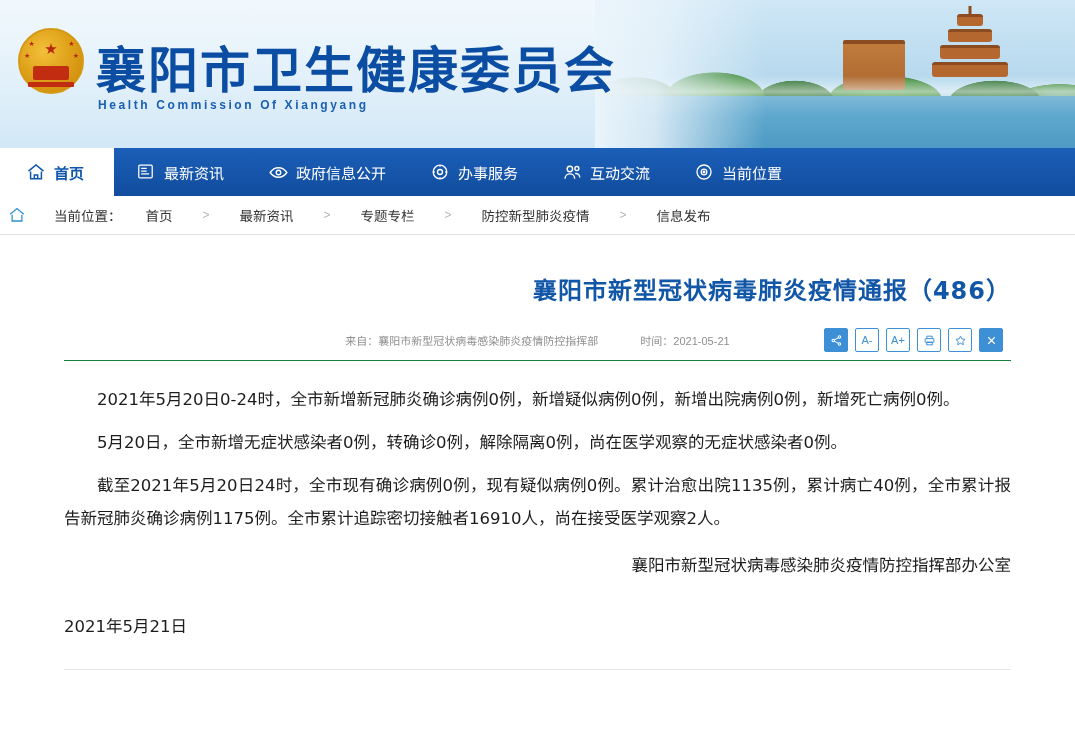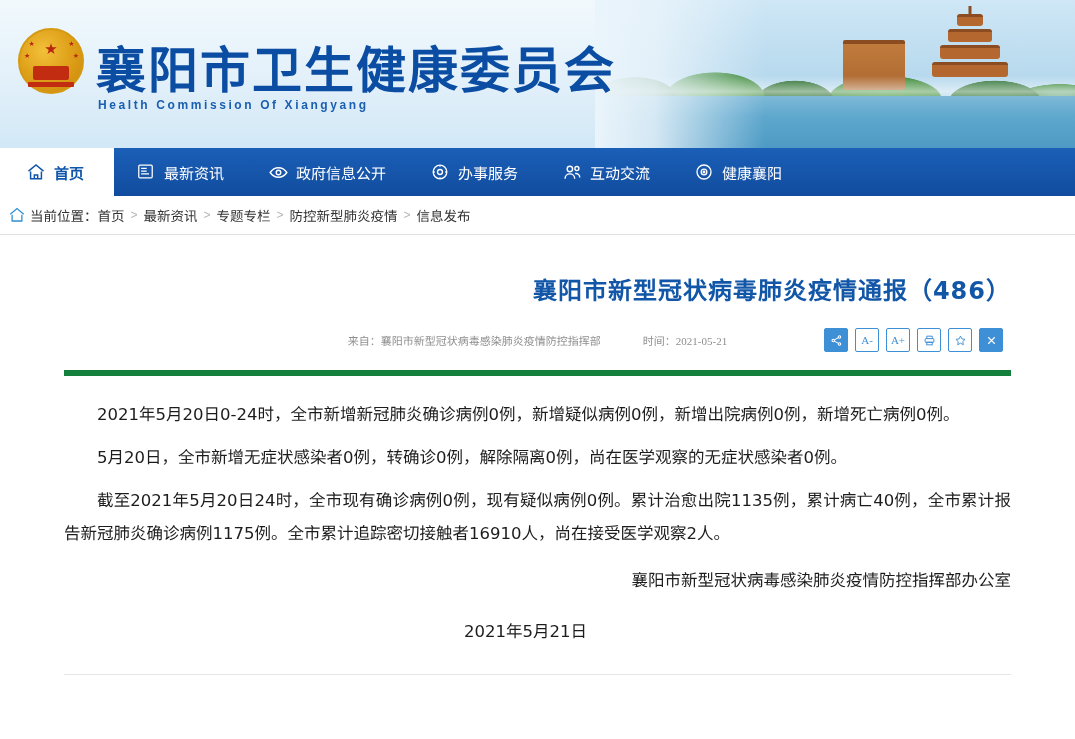--- a/index.html
+++ b/index.html
@@ -191,21 +191,21 @@
     position: relative;
     flex: none;
   }
   .nav-icon svg { display: block; }
 
   
   .breadcrumb {
     height: 38px;
     display: flex;
     align-items: center;
-    gap: 0;
+    gap: 24px;
     padding-left: 8px;
     font-size: 13.5px;
     color: #444;
     border-bottom: 1px solid #e2e2e2;
     background: #fff;
   }
   .crumb-home-icon { width: 18px; height: 18px; margin-right: 4px; }
   .bc-label { color: #333; }
   .bc-sep { color: #b6b6b6; padding: 0 6px; font-size: 12px; }
   .bc-link { color: #333; cursor: pointer; }
@@ -224,23 +224,22 @@
     letter-spacing: 1px;
   }
   .art-meta {
     position: relative;
     display: flex;
     align-items: center;
     justify-content: center;
     gap: 42px;
     font-size: 11px;
     color: #8f8f8f;
-    padding-bottom: 22px;
-    border-bottom: 6px solid #15803d;
-    font-family: Liberation Serif, serif;
+    padding-bottom: 12px;
+    border-bottom: 1px solid #15803d;
   }
   .meta-source, .meta-time { white-space: nowrap; }
   .art-tools {
     position: absolute;
     right: 8px;
     top: -4px;
     display: flex;
     gap: 7px;
   }
   .tool-btn {
@@ -275,22 +274,22 @@
   }
   .sign {
     margin: 14px 0 0 0;
     text-align: right;
     font-size: 16.5px;
     color: #1c1c1c;
     font-family: "DejaVu Sans", "Liberation Sans", sans-serif;
     line-height: 2.0;
   }
   .sign-date {
-    margin: 18px 0 0 0;
-    text-align: center;
+    margin: 28px 0 0 0;
+    text-align: left;
     font-size: 16.5px;
     color: #1c1c1c;
     padding-right: 24px;
     font-family: "DejaVu Sans", "Liberation Sans", sans-serif;
   }
   .bottom-rule {
     margin-top: 26px;
     border-top: 1px solid #e6e6e6;
   }
 </style>
@@ -390,21 +389,21 @@
     </div>
 
     <div class="nav-item">
       <span class="nav-icon">
         <svg viewBox="0 0 24 24" width="20" height="20" fill="none" stroke="#ffffff" stroke-width="1.6">
           <circle cx="12" cy="12" r="8.4"></circle>
             <circle cx="12" cy="12" r="3.4"></circle>
             <circle cx="12" cy="12" r="0.9" fill="#ffffff"></circle>
         </svg>
       </span>
-      <span>健康襄阳</span>
+      <span>当前位置</span>
     </div>
   </div>
 
   <div class="breadcrumb">
     <span class="crumb-home-icon">
       <svg viewBox="0 0 24 24" width="18" height="18" fill="none" stroke="#2f8fd0" stroke-width="1.7">
         <path d="M3 11 L12 3.5 L21 11"></path>
           <path d="M5.5 11.5 V20 h13 V11.5"></path>
       </svg>
     </span>

